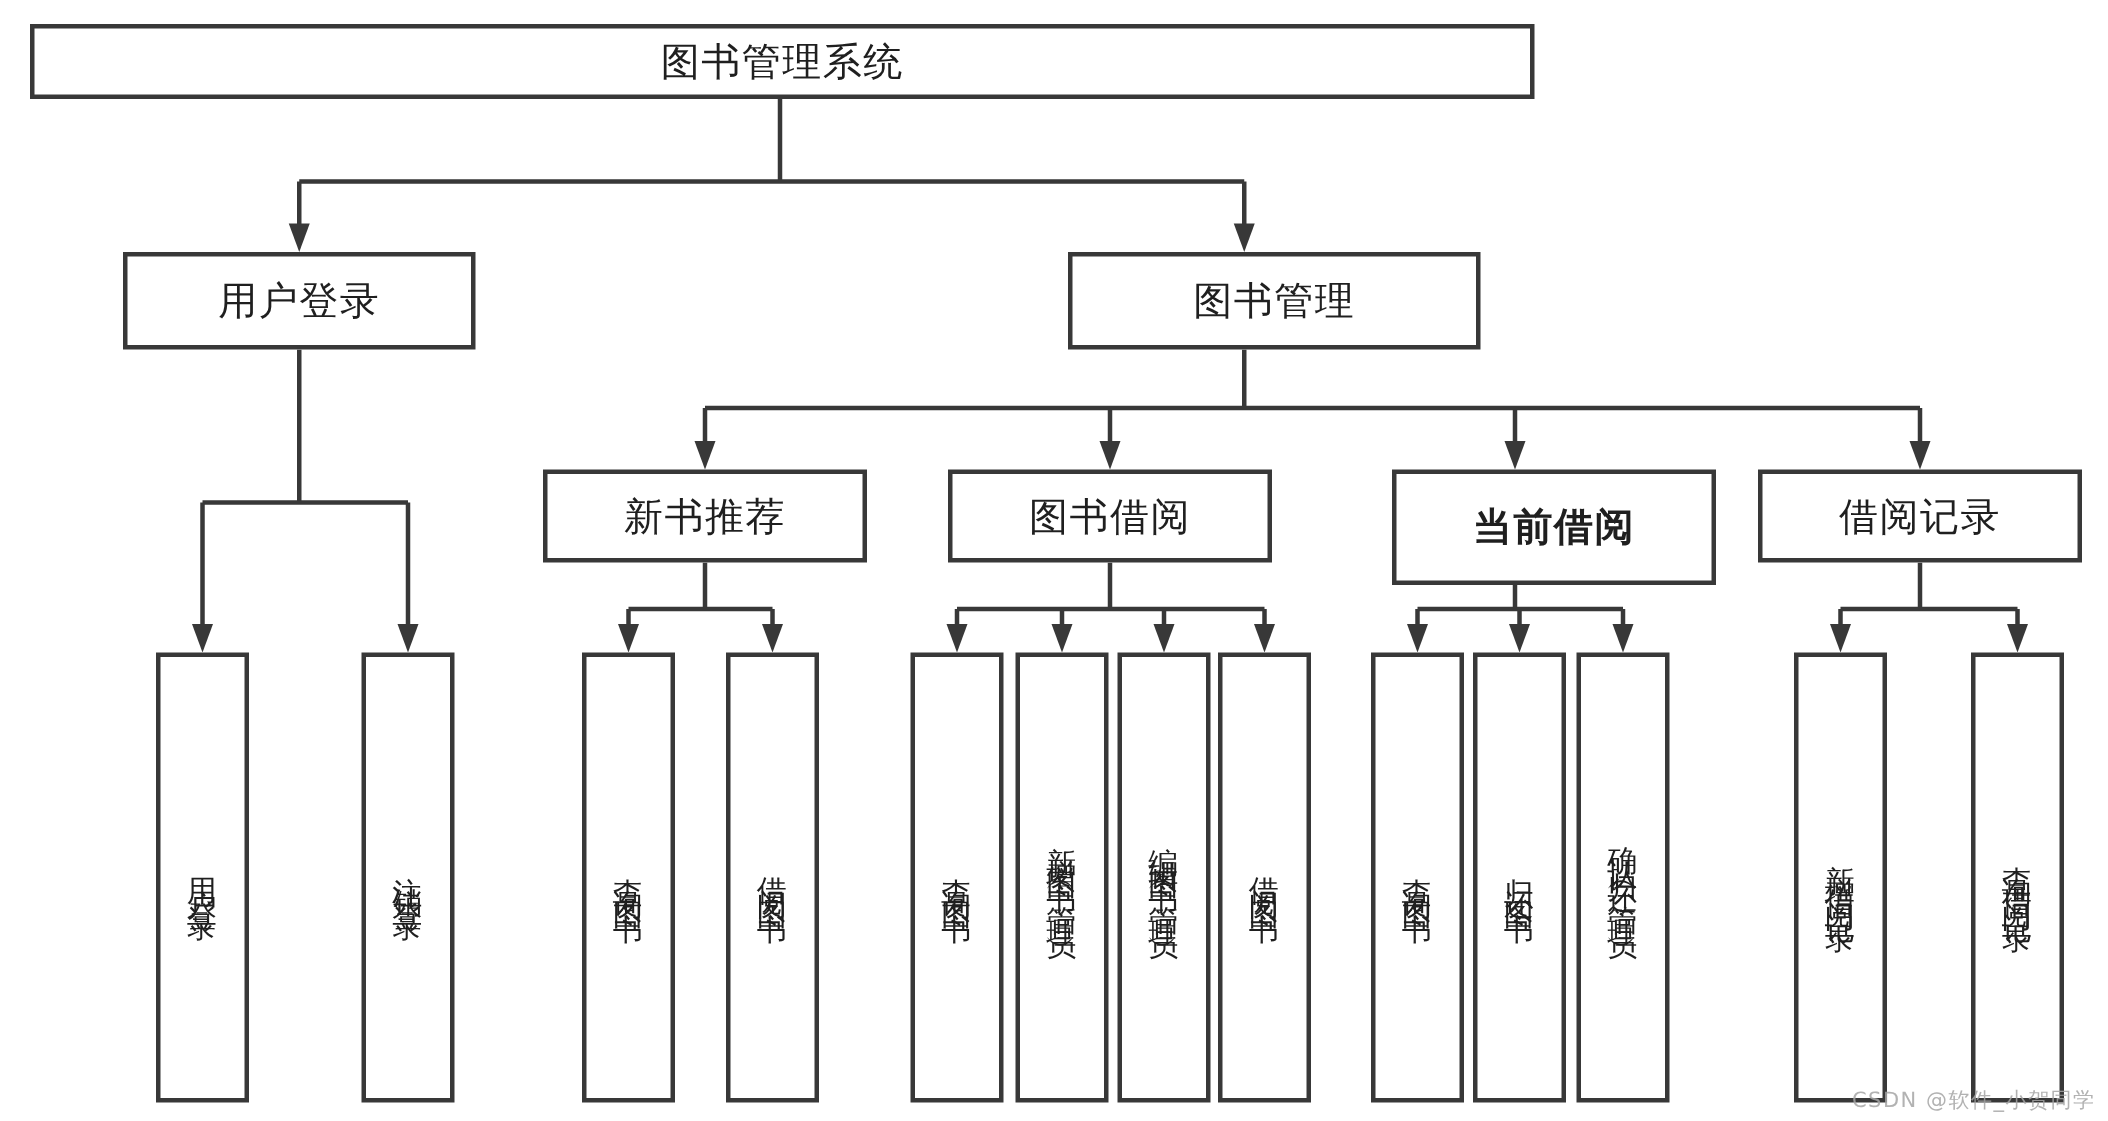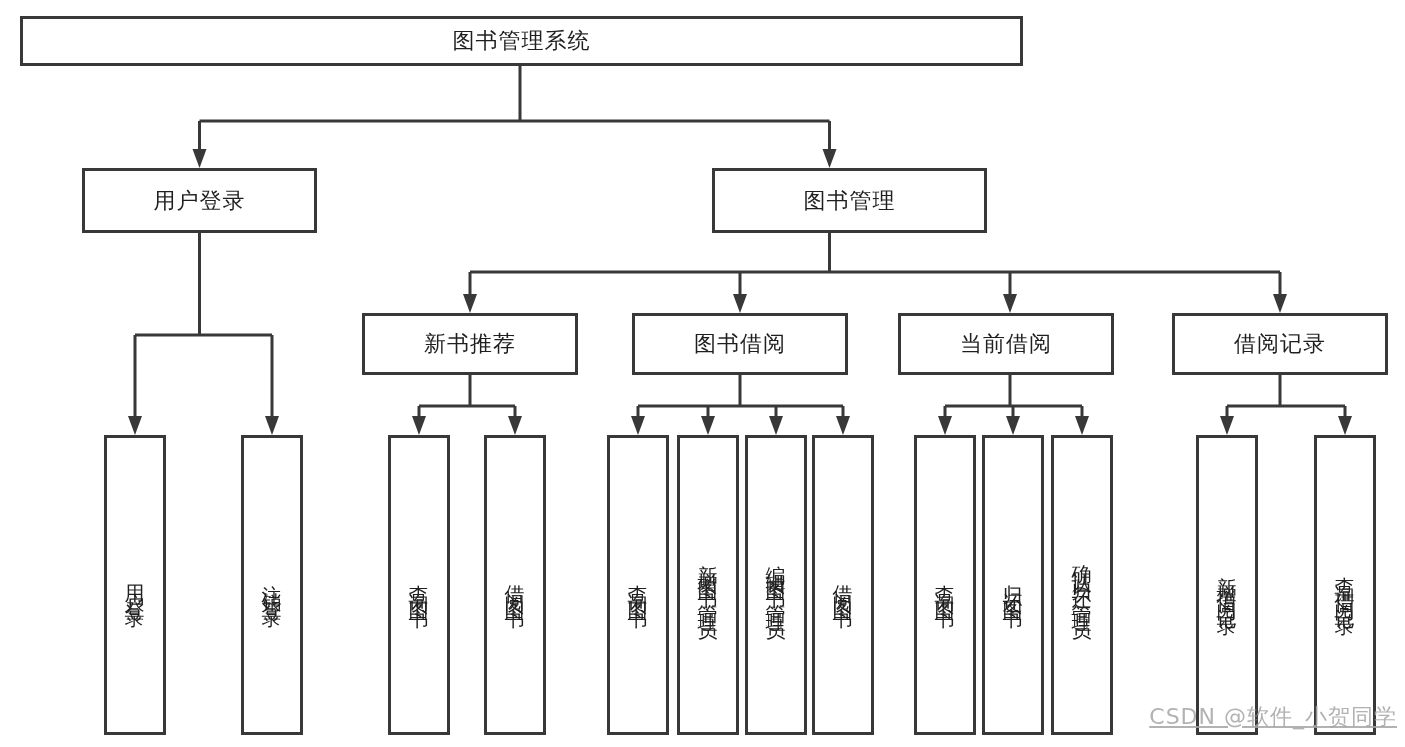--- a/index.html
+++ b/index.html
@@ -26,45 +26,44 @@
     box-sizing: border-box;
     background: #ffffff;
     border: 3px solid #383838;
     display: flex;
     align-items: center;
     justify-content: center;
     color: #1f1f1f;
     z-index: 2;
   }
   .h-node {
-    font-size: 22px;
+    font-size: 26px;
     letter-spacing: 1px;
   }
   .leaf {
     width: 62px;
     top: 435px;
     height: 300px;
   }
   .leaf .vtext {
     writing-mode: vertical-rl;
     text-orientation: mixed;
     font-size: 20px;
     line-height: 1.1;
     letter-spacing: 8px;
     white-space: nowrap;
   }
   .watermark {
     position: absolute;
     right: 8px;
-    bottom: 15px;
+    bottom: 4px;
     z-index: 3;
-    font-size: 22px;
+    font-size: 14px;
     color: rgba(165, 165, 165, 0.85);
     letter-spacing: 1px;
-    text-decoration: underline;
   }
 </style>
 </head>
 <body>
 
 <div class="stage">
 
   <svg class="connectors" width="1405" height="747" viewBox="0 0 1405 747">
     <g stroke="#383838" stroke-width="3" fill="none">
       <path d="M520 66 V121 M199.5 121 H829.5 M199.5 121 V152 M829.5 121 V152"></path>
@@ -108,21 +107,21 @@
   <div class="node h-node" style="left:712px; top:168px; width:275px; height:65px;">
     <span>图书管理</span>
   </div>
 
   <div class="node h-node" style="left:362px; top:313px; width:216px; height:62px;">
     <span>新书推荐</span>
   </div>
   <div class="node h-node" style="left:632px; top:313px; width:216px; height:62px;">
     <span>图书借阅</span>
   </div>
-  <div class="node h-node" style="left:898px; top:313px; width:216px; height:62px;">
+  <div class="node h-node" style="left:928px; top:313px; width:216px; height:77px;font-weight:bold;">
     <span>当前借阅</span>
   </div>
   <div class="node h-node" style="left:1172px; top:313px; width:216px; height:62px;">
     <span>借阅记录</span>
   </div>
 
   <div class="node leaf" style="left:104px;">
     <span class="vtext">用户登录</span>
   </div>
   <div class="node leaf" style="left:241px;">

